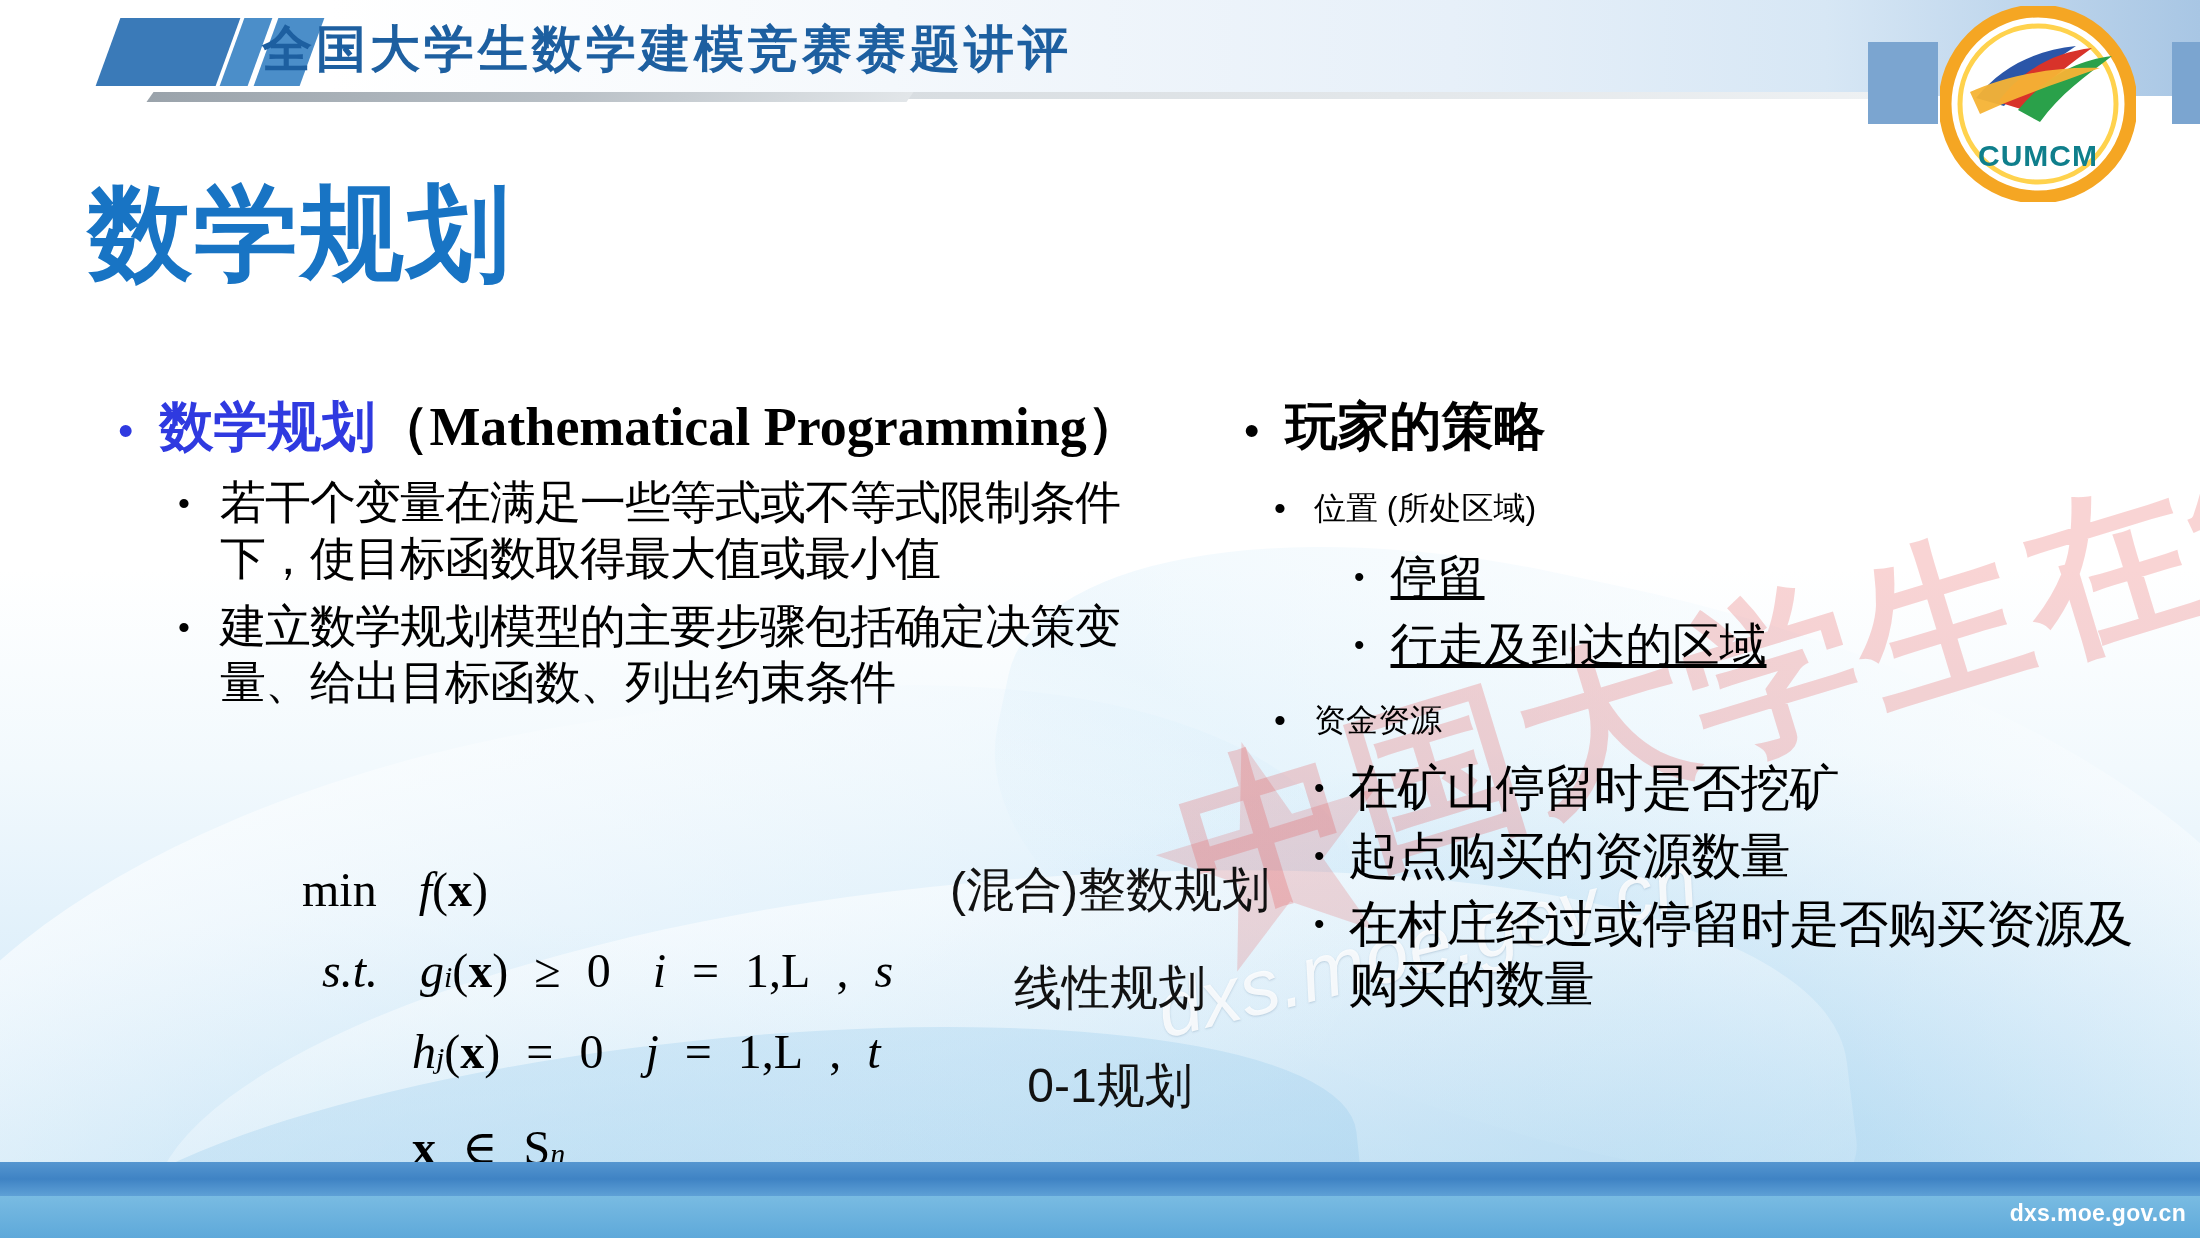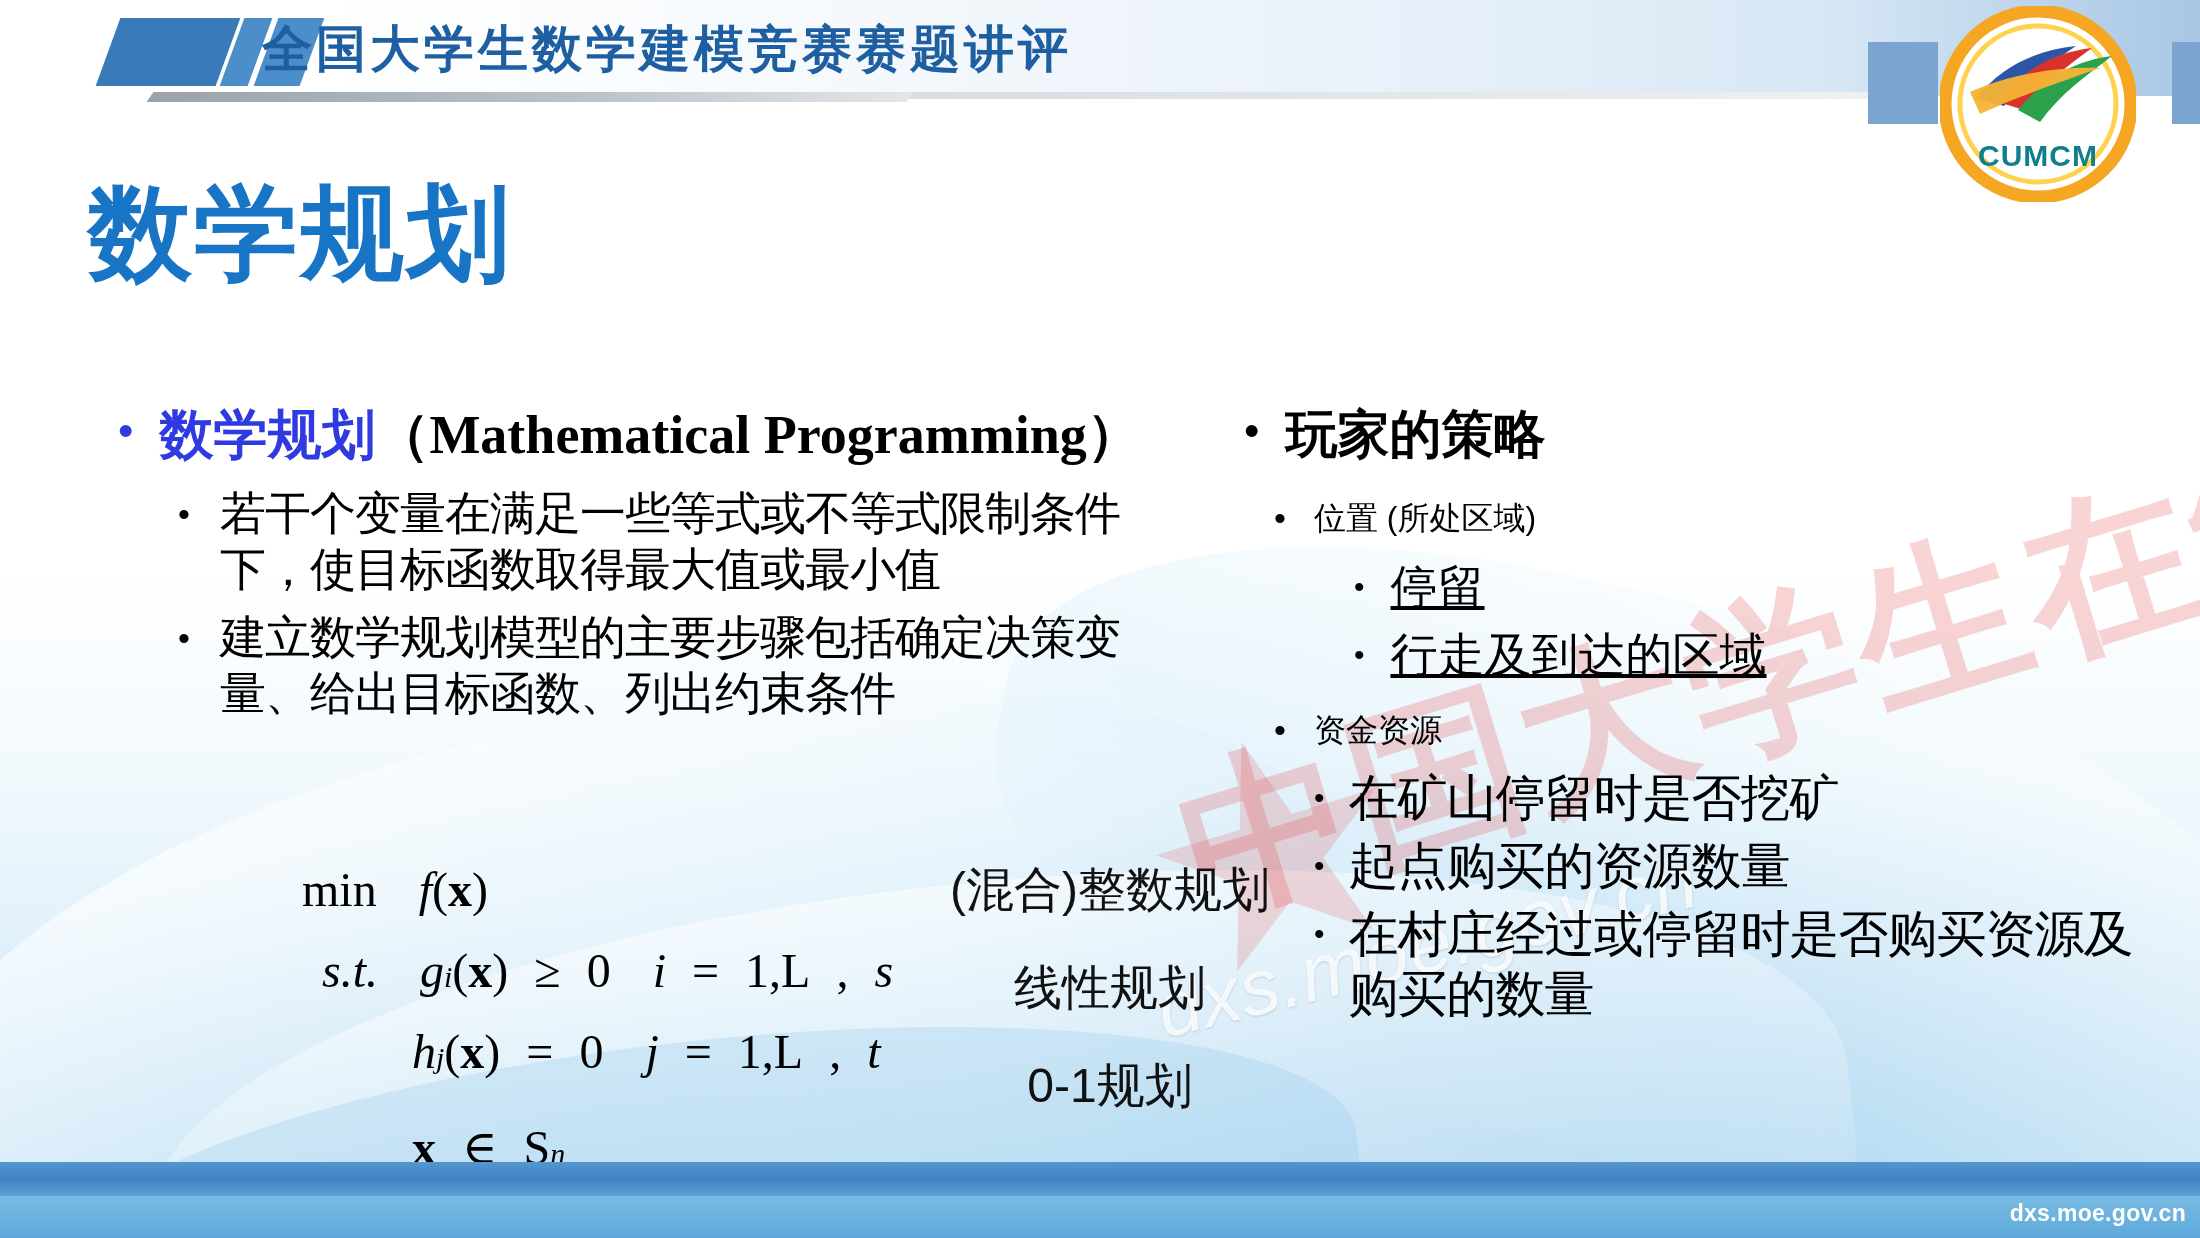--- a/index.html
+++ b/index.html
@@ -160,21 +160,21 @@
   .lvl1 .bul {
     font-size: 44px;
     line-height: 62px;
     color: #2f3ae0;
     flex: 0 0 auto;
     padding-top: 4px;
   }
   .lvl1.black .bul { color: #000000; }
   .lvl1 .txt {
     font-size: 52px;
-    line-height: 76px;
+    line-height: 60px;
   }
   .l1-cn {
     font-family: "Liberation Sans", "DejaVu Sans", sans-serif;
     font-weight: bold;
     color: #2f3ae0;
     font-size: 54px;
   }
   .l1-en {
     font-family: "Liberation Serif", "DejaVu Serif", serif;
     font-weight: bold;

